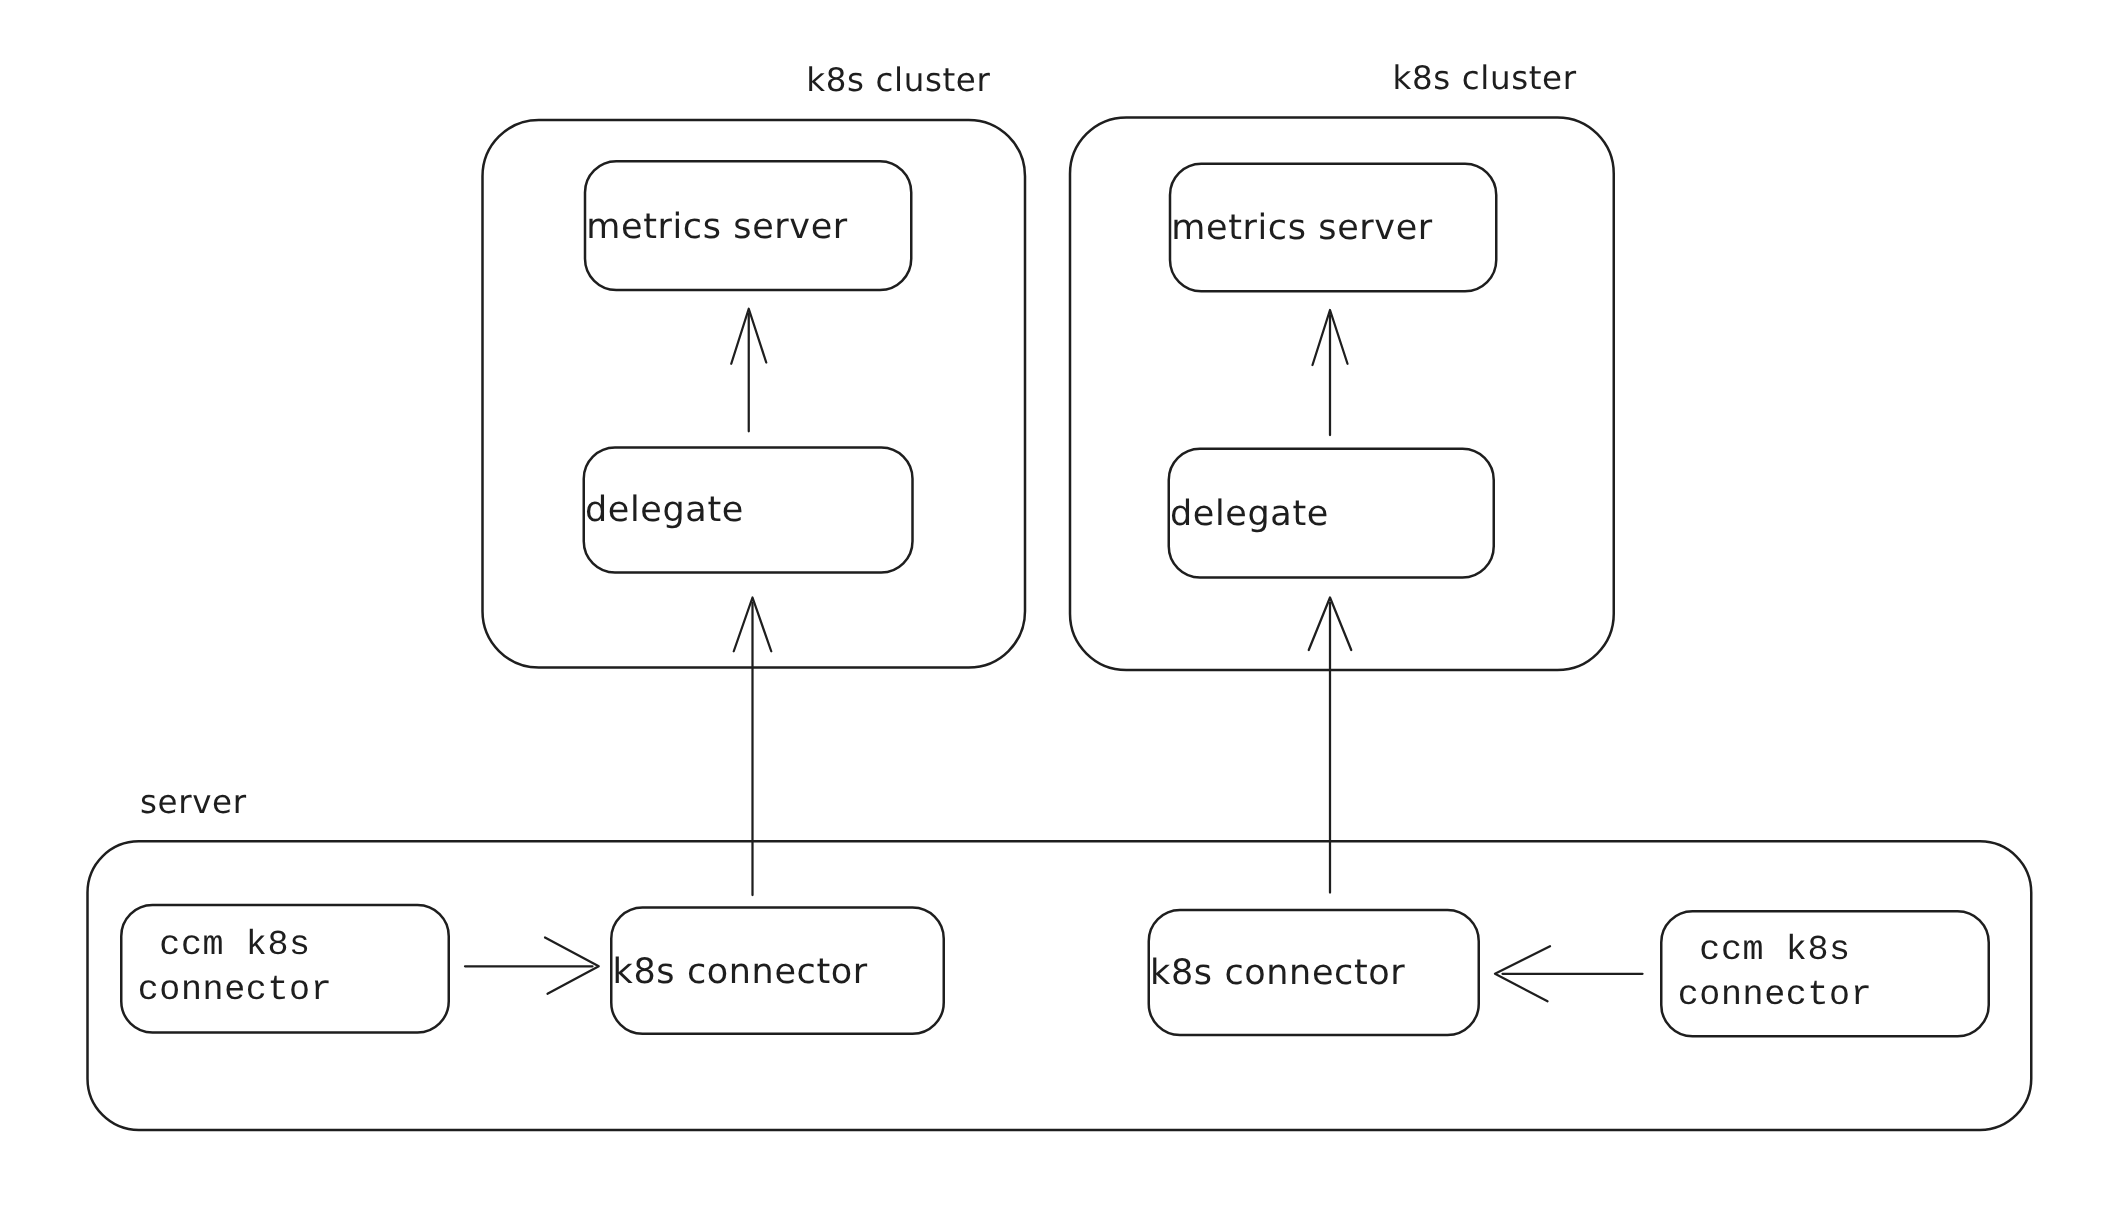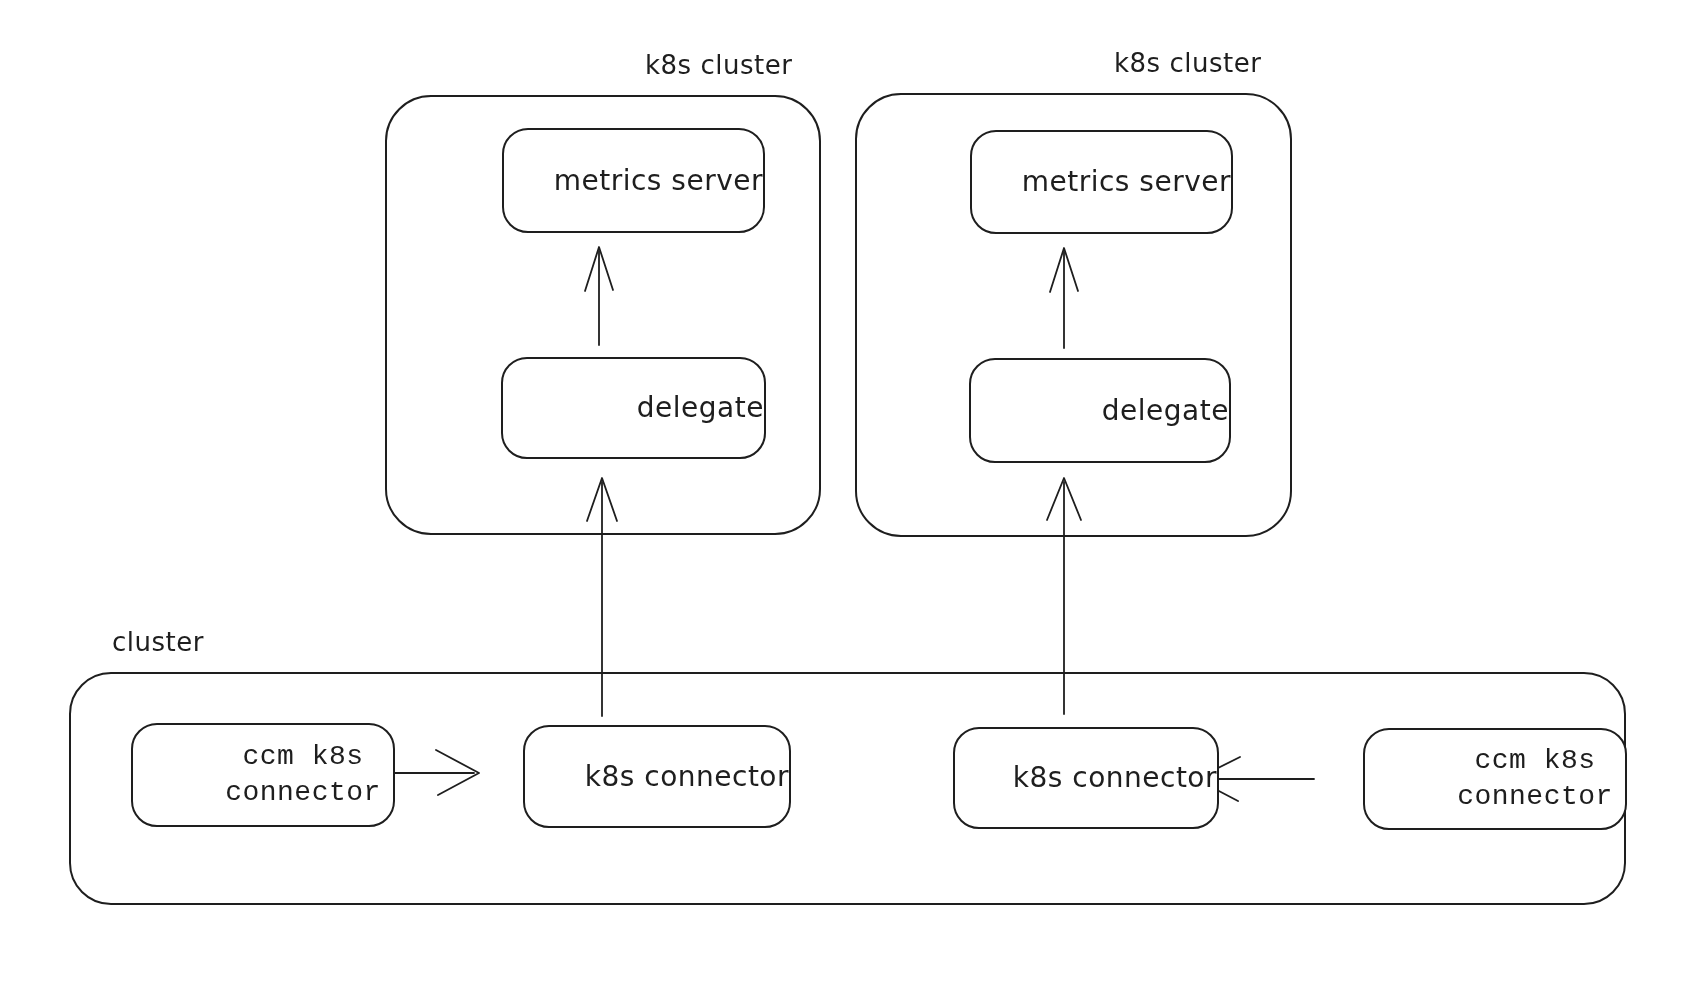--- a/index.html
+++ b/index.html
@@ -30,27 +30,26 @@
     background: transparent;
     box-sizing: border-box;
   }
   .container-box {
     border-radius: 46px;
   }
   .node {
     border-radius: 26px;
     display: flex;
     align-items: center;
-    justify-content: flex-end;
+    justify-content: flex-start;
     text-align: center;
     font-size: 28px;
     line-height: 36px;
     letter-spacing: 0.5px;
     background: #ffffff;
-    margin-left: 35px;
   }
   .node .node-label {
     display: inline-block;
   }
   .node .narrow {
     max-width: 180px;
     font-family: Liberation Mono, monospace;
   }
   .floating-label {
     position: absolute;
@@ -104,21 +103,21 @@
   </div>
 
   <div class="box container-box" style="left:855px; top:93px; width:437px; height:444px;"></div>
   <div class="box node" style="left:935px; top:130px; width:263px; height:104px;">
     <span class="node-label">metrics server</span>
   </div>
   <div class="box node" style="left:934px; top:358px; width:262px; height:105px;">
     <span class="node-label">delegate</span>
   </div>
 
-  <div class="floating-label" style="left:112px; top:627px;">cluster</div>
+  <div class="floating-label" style="left:112px; top:627px;">server</div>
   <div class="box container-box" style="left:69px; top:672px; width:1557px; height:233px; border-radius:42px;"></div>
 
   <div class="box node" style="left:96px; top:723px; width:264px; height:104px;">
     <span class="node-label narrow">ccm k8s connector</span>
   </div>
   <div class="box node" style="left:488px; top:725px; width:268px; height:103px;">
     <span class="node-label">k8s connector</span>
   </div>
   <div class="box node" style="left:918px; top:727px; width:266px; height:102px;">
     <span class="node-label">k8s connector</span>

